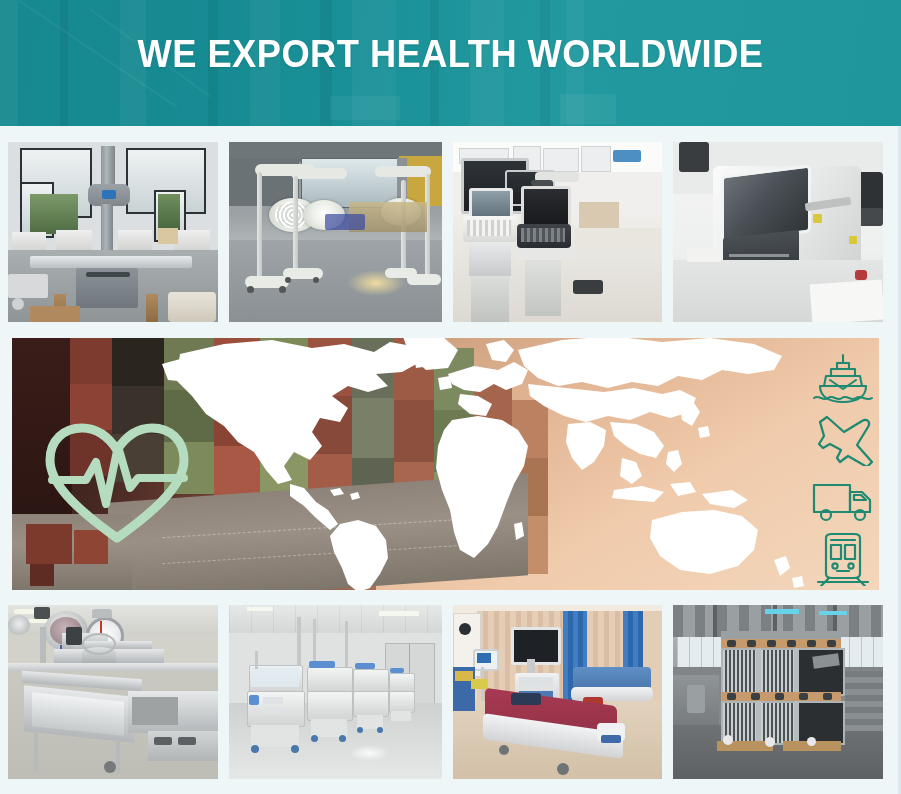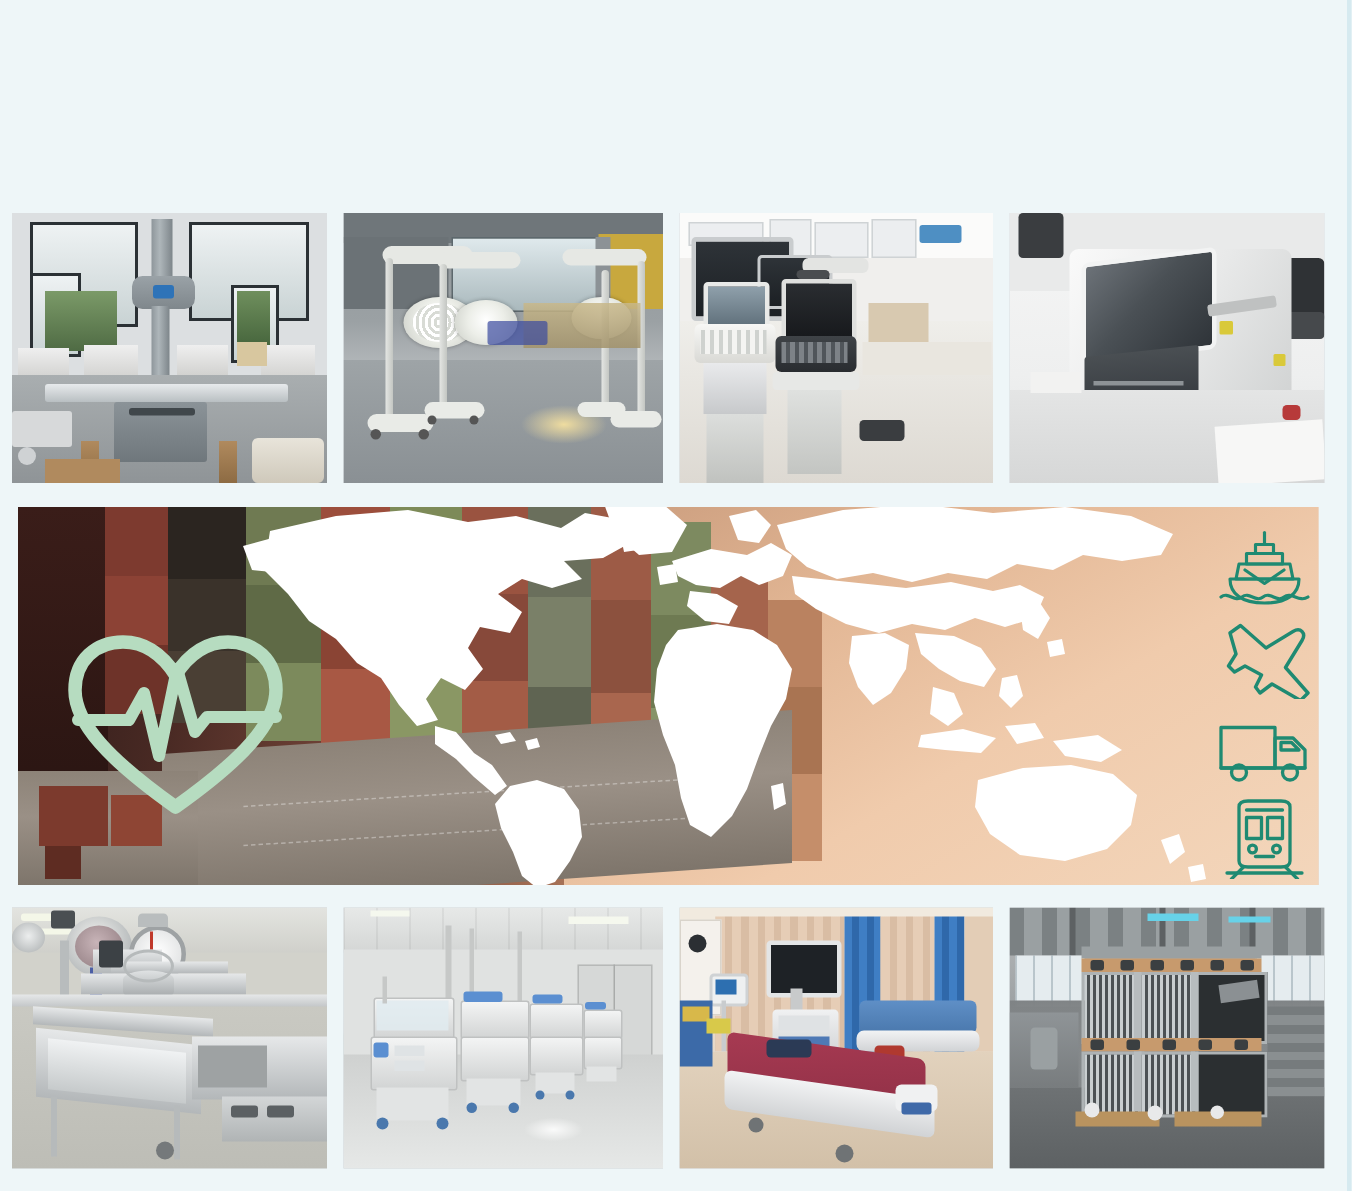--- a/index.html
+++ b/index.html
@@ -166,20 +166,39 @@
     display:flex;flex-direction:column;align-items:center;gap:6px;
   }
   .ticon{width:66px;height:54px;}
   .ticon svg{width:100%;height:100%;display:block;}
 </style>
 </head>
 <body>
 
 <div class="page">
 
+  <div class="header">
+    <div class="header-bg"></div>
+    <div class="hdr-stripe" style="left:0px;width:18px;"></div>
+    <div class="hdr-stripe d" style="left:60px;width:8px;"></div>
+    <div class="hdr-stripe" style="left:120px;width:26px;"></div>
+    <div class="hdr-stripe d" style="left:208px;width:10px;"></div>
+    <div class="hdr-stripe" style="left:250px;width:30px;"></div>
+    <div class="hdr-stripe d" style="left:320px;width:12px;"></div>
+    <div class="hdr-stripe" style="left:352px;width:44px;"></div>
+    <div class="hdr-stripe d" style="left:430px;width:9px;"></div>
+    <div class="hdr-stripe" style="left:470px;width:34px;"></div>
+    <div class="hdr-stripe d" style="left:540px;width:10px;"></div>
+    <div class="hdr-stripe" style="left:566px;width:18px;"></div>
+    <div class="hdr-diag" style="left:20px;top:0;width:190px;height:2px;transform:rotate(34deg);"></div>
+    <div class="hdr-diag" style="left:90px;top:8px;width:150px;height:2px;transform:rotate(36deg);"></div>
+    <div class="hdr-diag" style="left:330px;top:96px;width:70px;height:24px;background:rgba(255,255,255,0.05);"></div>
+    <div class="hdr-diag" style="left:560px;top:94px;width:56px;height:30px;background:rgba(255,255,255,0.06);"></div>
+    <div class="header-title">WE EXPORT HEALTH WORLDWIDE</div>
+  </div>
 
   <div class="row row-top">
 
     <div class="cell" style="width:210px;height:180px;">
       <div class="photo scene s1">
         <div class="el wall" style="left:0;top:0;width:210px;height:120px;"></div>
         <div class="el win" style="left:12px;top:6px;width:68px;height:66px;"></div>
         <div class="el win" style="left:12px;top:40px;width:30px;height:52px;"></div>
         <div class="el win" style="left:118px;top:6px;width:76px;height:62px;"></div>
         <div class="el win" style="left:146px;top:48px;width:28px;height:48px;"></div>

